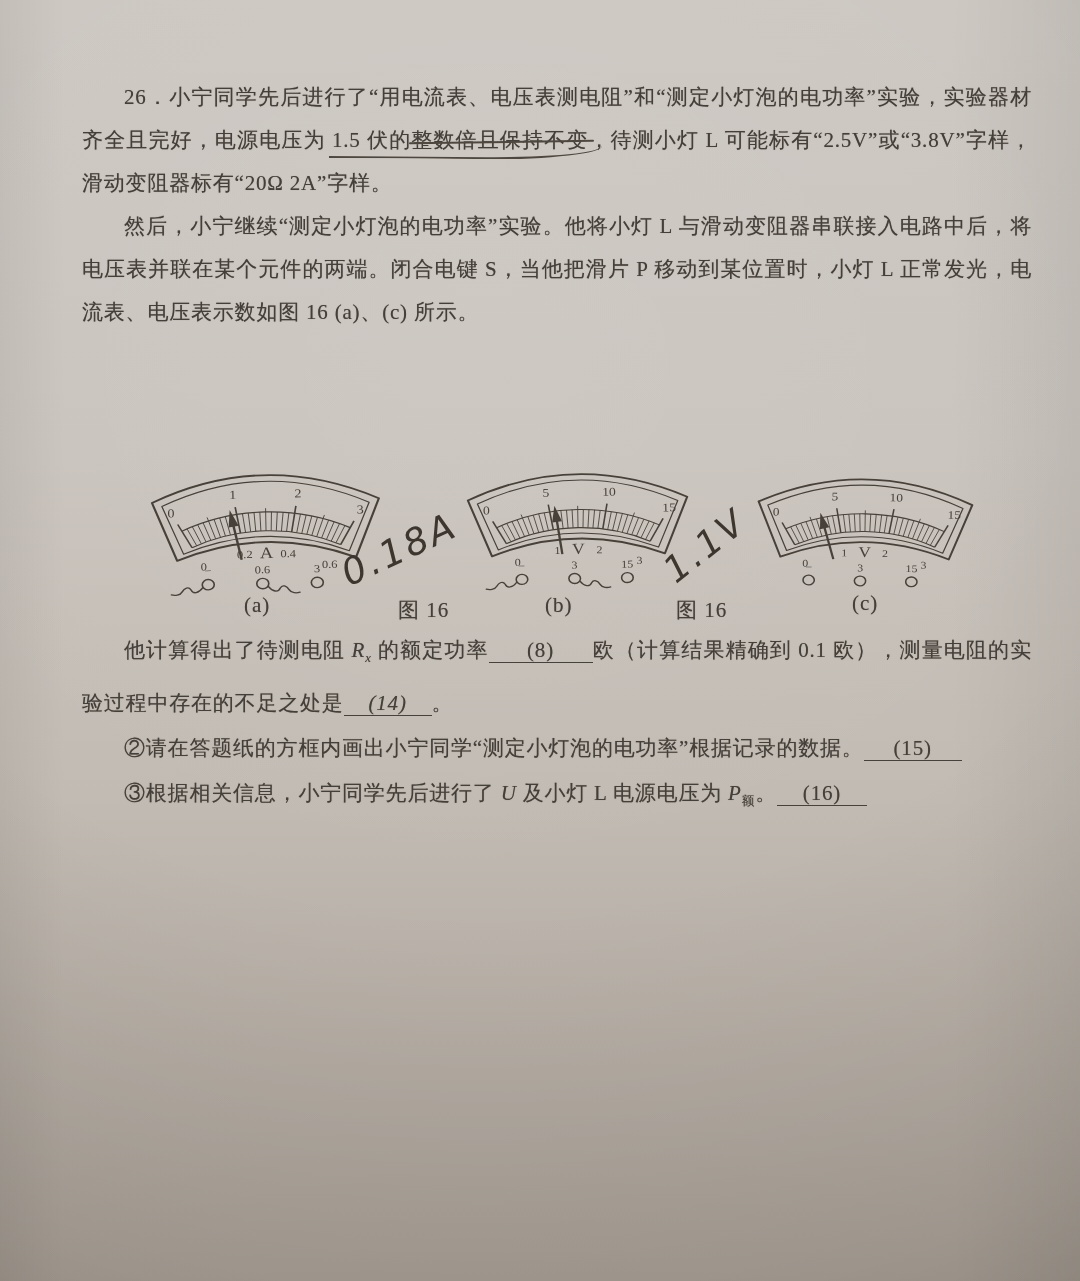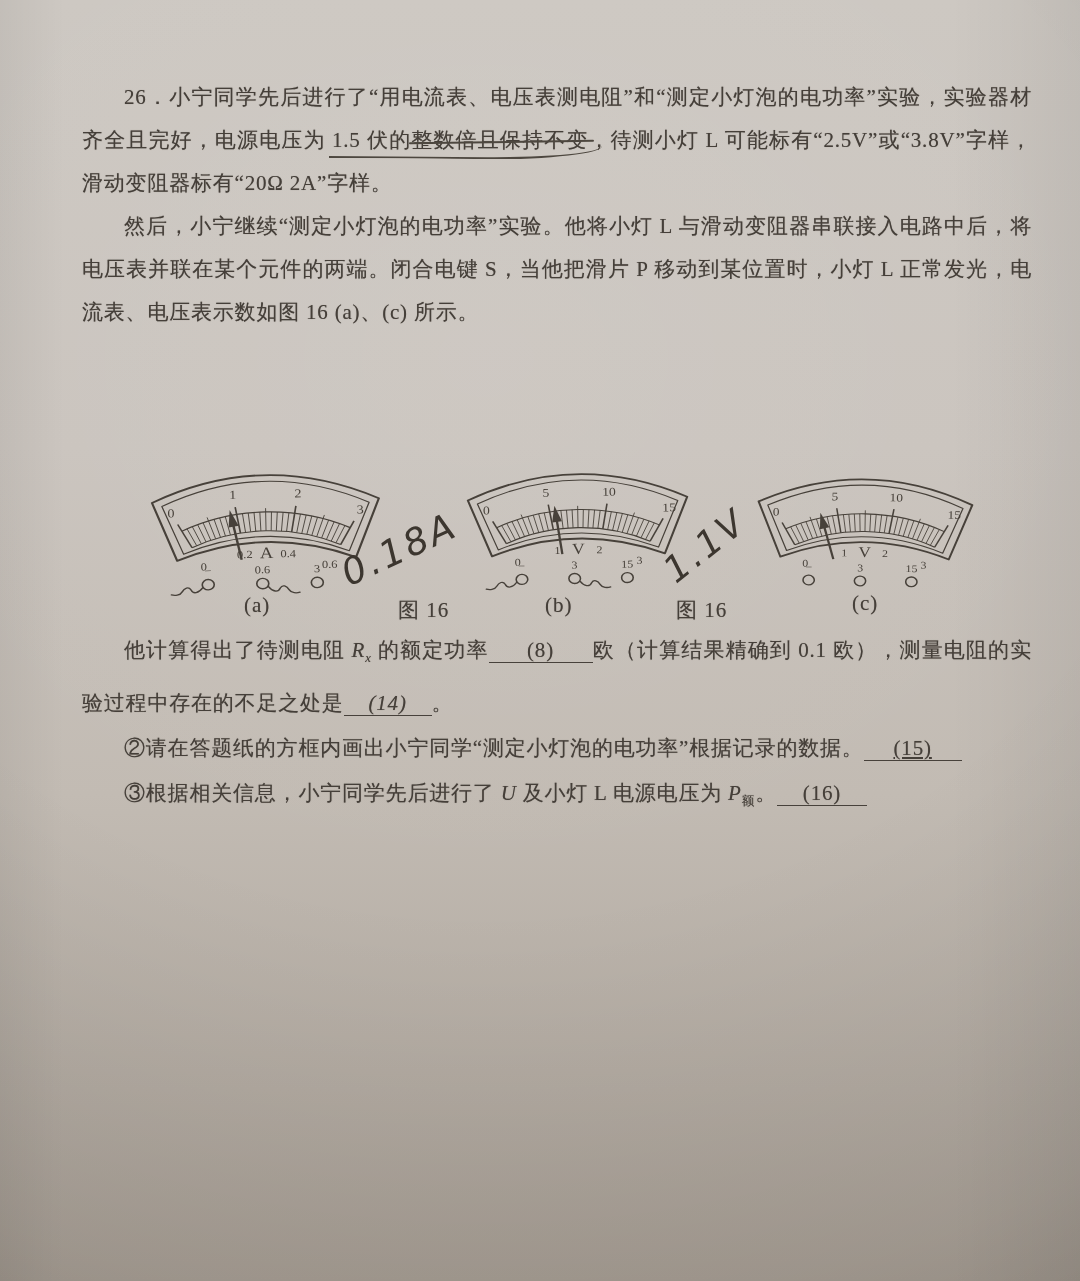--- a/index.html
+++ b/index.html
@@ -27,21 +27,21 @@
     border-bottom:2.6px solid #4d473f;border-radius:0 0 48%/0 0 16px 10px;
     transform:rotate(0.4deg);
   }
   .hand-strike{position:relative;}
   .hand-strike::before{
     content:"";position:absolute;left:-2px;right:-6px;top:54%;height:2.4px;
     background:#4d473f;transform:rotate(-0.8deg);border-radius:2px;
   }
   .blank{display:inline-block;text-align:center;border-bottom:1.8px solid #47413b;
     padding:0 4px;line-height:1.15;text-indent:0;}
-  .b13{min-width:96px;} .b14{min-width:80px;font-style:italic;} .b15{min-width:90px;text-decoration:underline;} .b16{min-width:82px;font-family:Liberation Serif, serif;}
+  .b13{min-width:96px;} .b14{min-width:80px;font-style:italic;} .b15{min-width:90px;} .b16{min-width:82px;font-family:Liberation Serif, serif;}
   .figure{position:absolute;inset:0;pointer-events:none;}
   .meter{position:absolute;}
   .caption{position:absolute;font-size:21px;letter-spacing:1px;text-shadow:0 0 0.7px rgba(64,58,52,0.5);}
   .handwriting{position:absolute;font-family:"DejaVu Sans",sans-serif;font-style:italic;
     color:#3c362f;letter-spacing:3px;font-weight:400;}
 </style>
 </head>
 <body>
 
 <div class="page">

